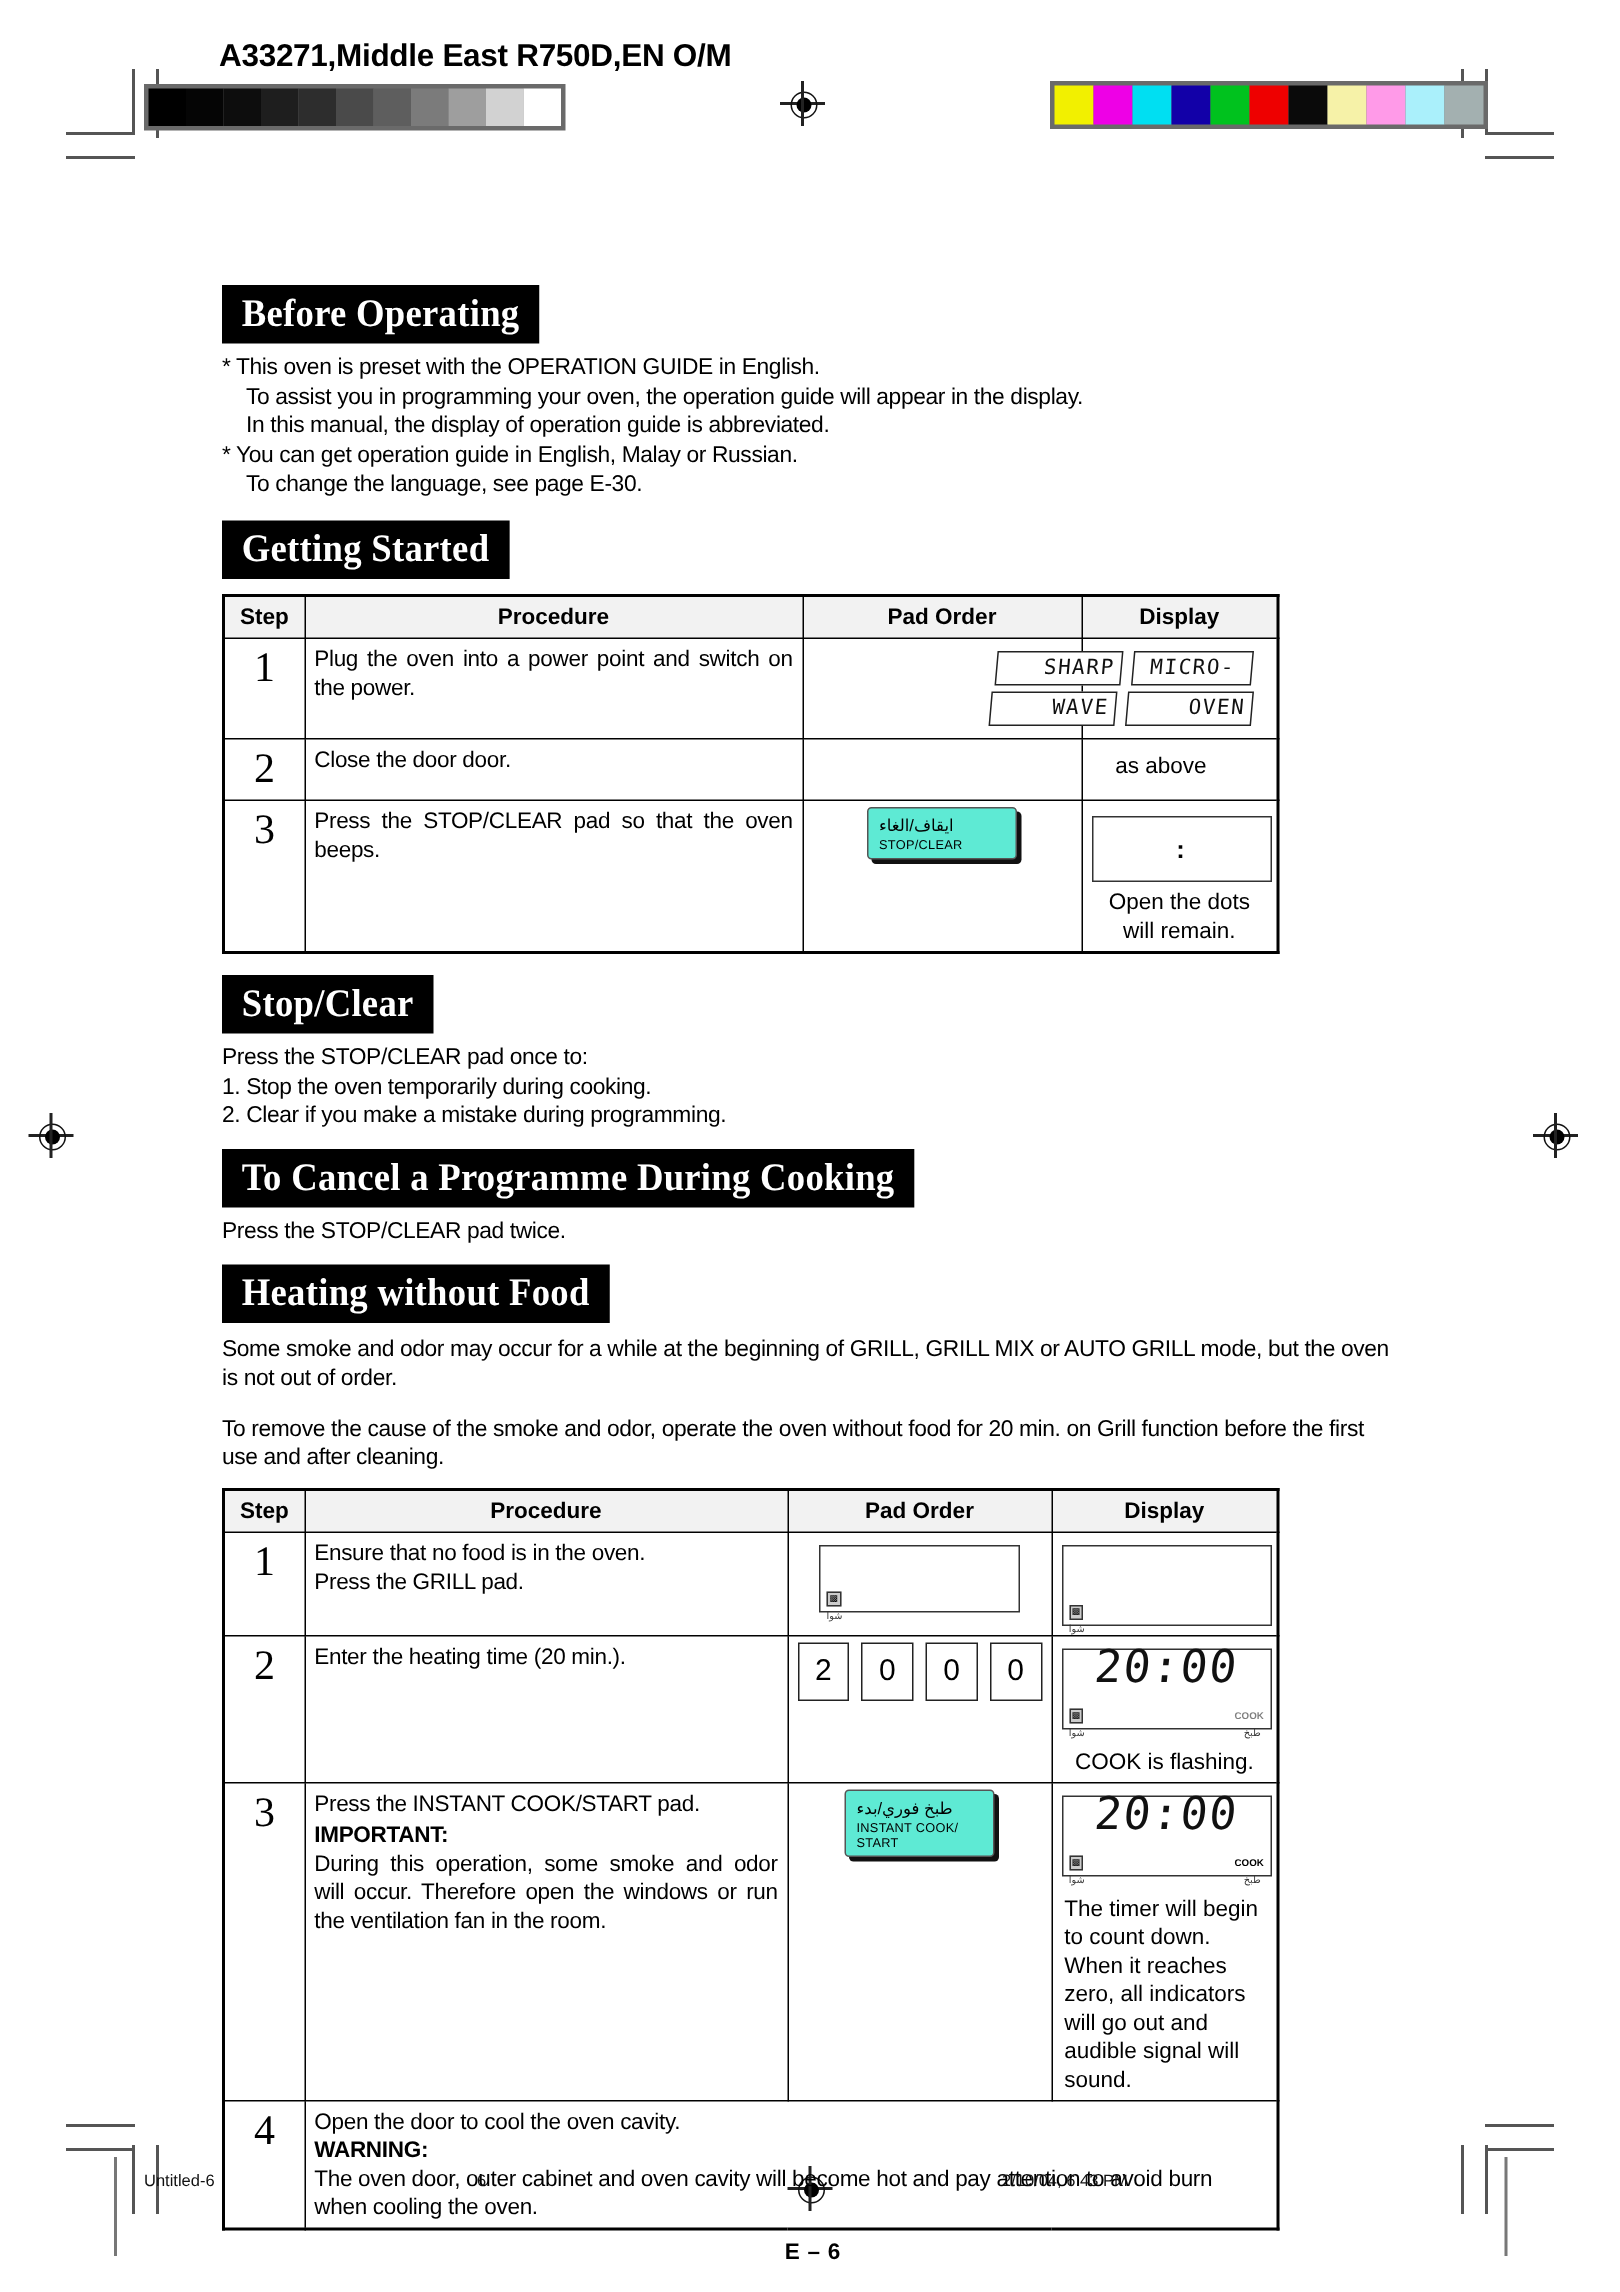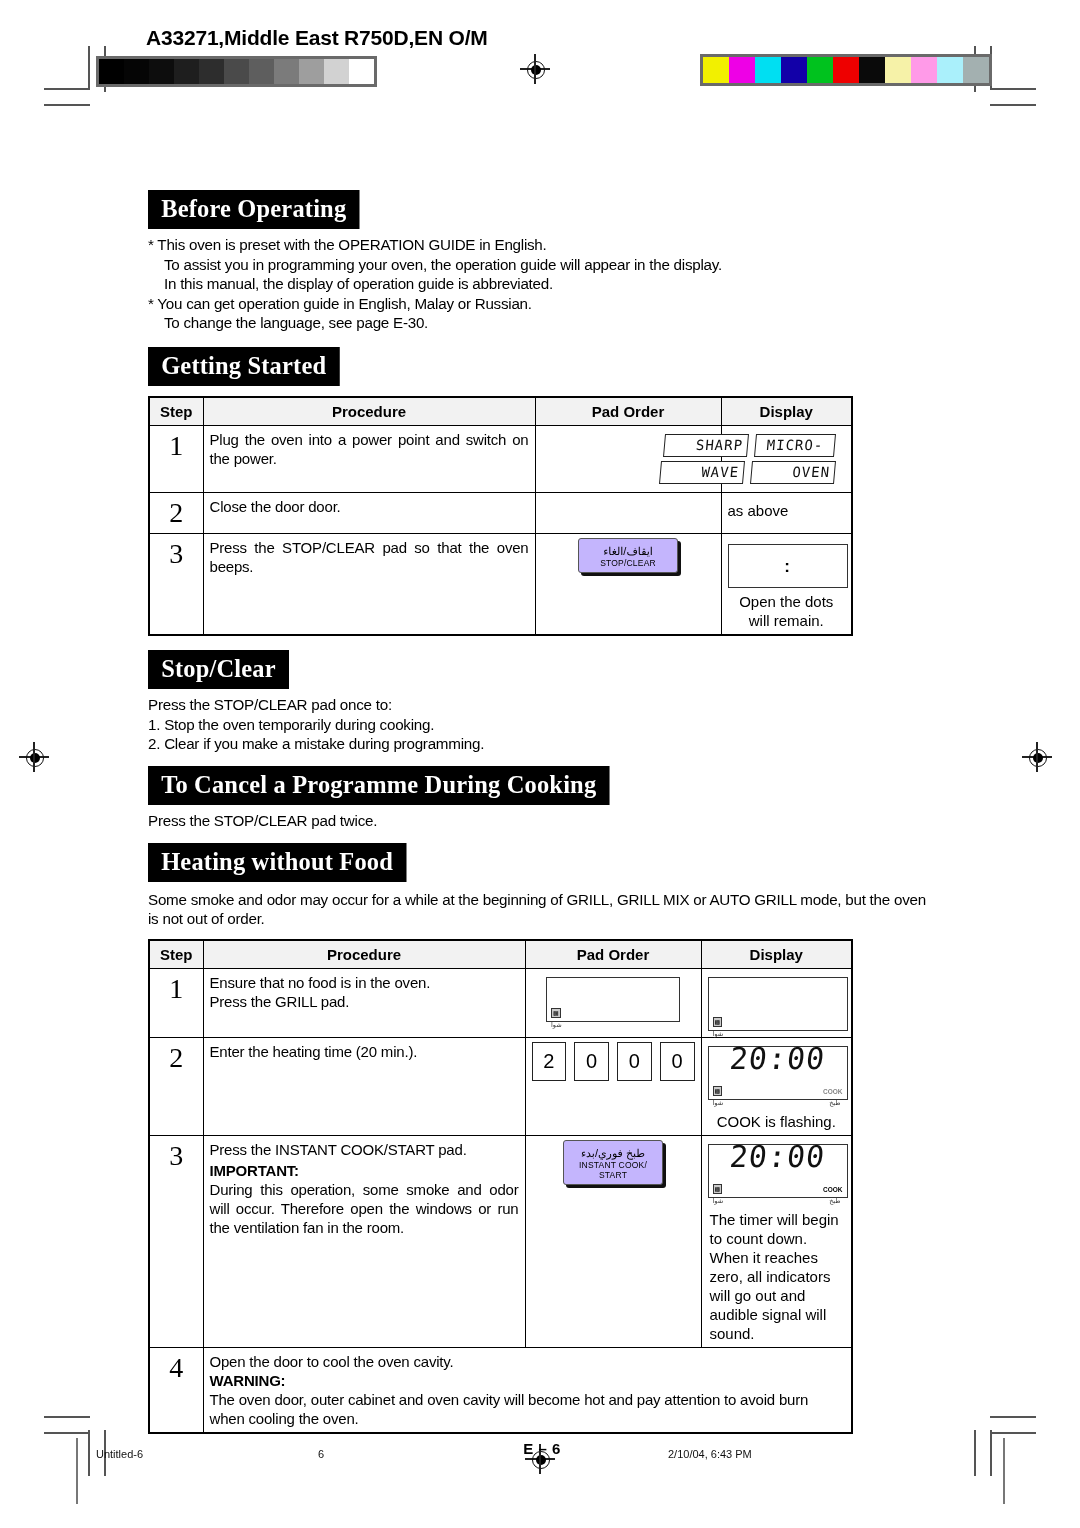--- a/index.html
+++ b/index.html
@@ -163,25 +163,25 @@
     font-size: 6.5px; line-height: 8px; color: #333;
     position: absolute;
   }
   .ul-left { left: 4px; top: 100%; }
   .ul-right { right: 6px; top: 100%; }
 
   
   .pad {
     display: inline-block;
     border: 1.5px solid #555;
-    background: #c4b5fd;
+    background: #5eead4;
     box-shadow: 3px 3px 0 #111;
     border-radius: 3px;
     padding: 5px 7px 4px 7px;
-    text-align: center;
+    text-align: left;
     min-width: 84px;
   }
   .pad .ar { font-size: 11px; line-height: 14px; direction: rtl; }
   .pad .en { font-size: 8.5px; line-height: 10px; letter-spacing: 0.2px; }
 
   .numrow { display: flex; gap: 8px; justify-content: center; align-items: center; }
   .numkey {
     width: 37px; height: 37px;
     border: 1.5px solid #222;
     display: flex; align-items: center; justify-content: center;
@@ -332,21 +332,21 @@
               </div>
             </div>
           </td>
         </tr>
         <tr>
           <td class="stepnum">2</td>
           <td class="proccell">
             <div>Close the door door.</div>
           </td>
           <td class="padcell"></td>
-          <td class="dispcell" style="text-align:left; padding-left:6px; padding-top:8px;">
+          <td class="dispcell" style="text-align:left; padding-left:22px; padding-top:8px;">
             <span>as above</span>
           </td>
         </tr>
         <tr>
           <td class="stepnum">3</td>
           <td class="proccell">
             <div class="just">Press the STOP/CLEAR pad so that the oven beeps.</div>
           </td>
           <td class="padcell">
             <div class="pad">
@@ -371,20 +371,21 @@
   </div>
 
   <div class="sec-block" style="margin-top:12px">
     <h2 class="section">To Cancel a Programme During Cooking</h2>
     <p class="body">Press the STOP/CLEAR pad twice.</p>
   </div>
 
   <div class="sec-block" style="margin-top:12px">
     <h2 class="section">Heating without Food</h2>
     <p class="body" style="margin-top:8px">Some smoke and odor may occur for a while at the beginning of GRILL, GRILL MIX or AUTO GRILL mode, but the oven is not out of order.</p>
+    <p class="body" style="margin-top:14px">To remove the cause of the smoke and odor, operate the oven without food for 20 min. on Grill function before the first use and after cleaning.</p>
 
     <table class="proc">
       <colgroup>
           <col style="width:54px">
           <col style="width:322px">
           <col style="width:176px">
           <col>
         </colgroup>
       <thead>
         <tr>

